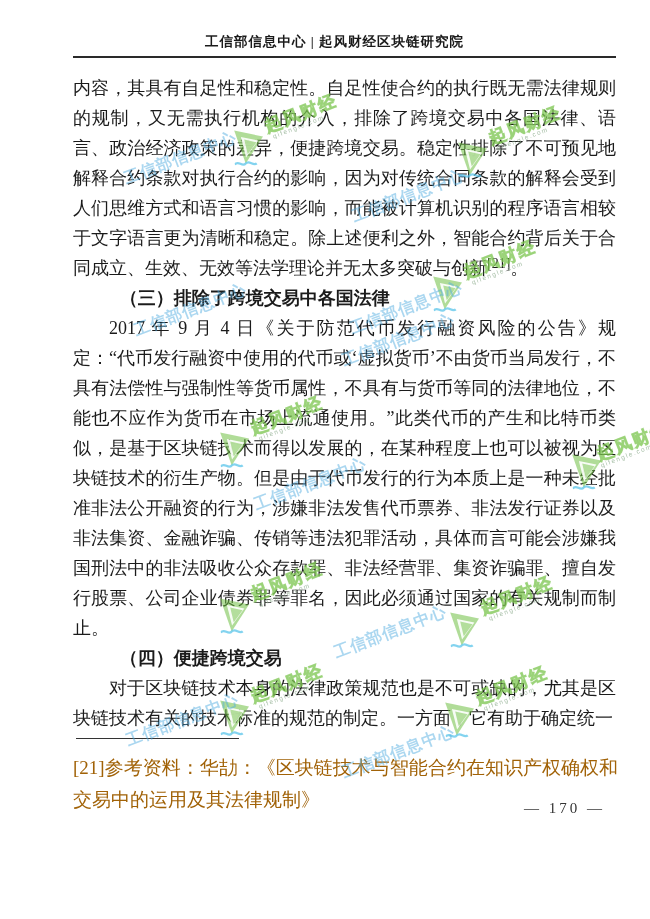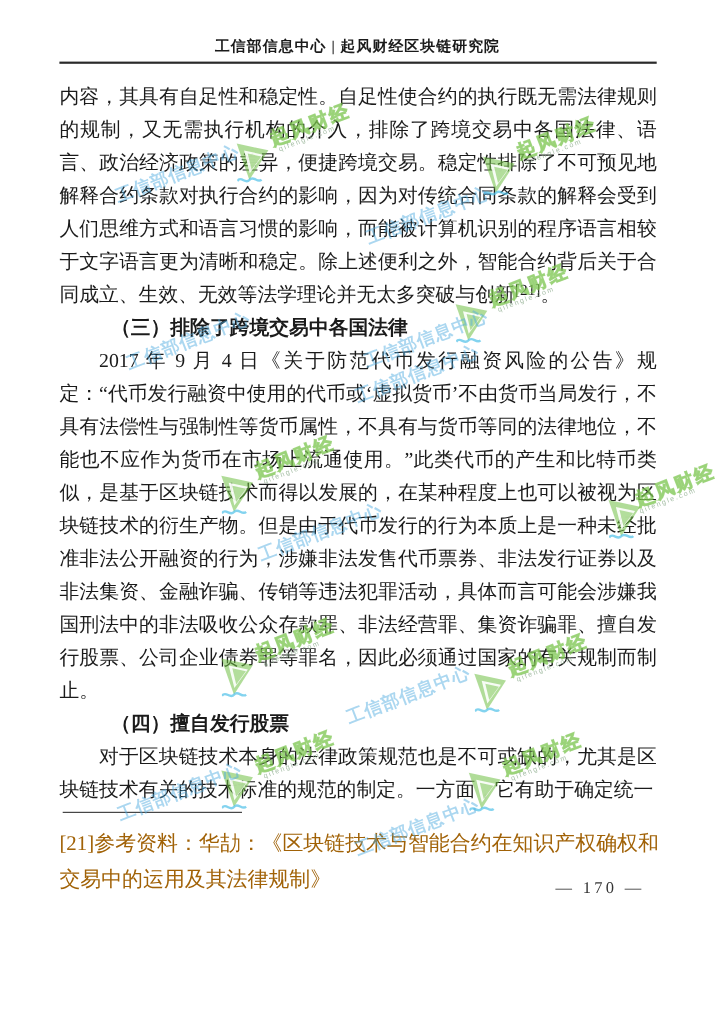--- a/index.html
+++ b/index.html
@@ -4,21 +4,21 @@
 <style>
   html,body{margin:0;padding:0;}
   body{
     width:650px;height:919px;
     background:#ffffff;
     position:relative;
     overflow:hidden;
     font-family:"Liberation Serif","DejaVu Serif",serif;
     color:#1b1b1b;
   }
-  .page{position:absolute;inset:0;}
+  .page{position:absolute;inset:0;margin-left:19px;}
   
   .hdr{
     position:absolute;left:0;top:33px;width:100%;
     text-align:center;font-size:13.5px;font-weight:bold;color:#1a1a1a;
     letter-spacing:1px;z-index:2;
   }
   .hdr-rule{
     position:absolute;left:54px;top:56px;width:543px;height:0;
     border-top:2px solid #2a2a2a;z-index:2;
   }
@@ -84,21 +84,21 @@
 
 <div class="page">
 
   <div class="hdr">工信部信息中心 | 起风财经区块链研究院</div>
   <div class="hdr-rule"></div>
 
   <div class="doc">
     <p><span>内容，其具有自足性和稳定性。自足性使合约的执行既无需法律规则的规制，又无需执行机构的介入，排除了跨境交易中各国法律、语言、政治经济政策的差异，便捷跨境交易。稳定性排除了不可预见地解释合约条款对执行合约的影响，因为对传统合同条款的解释会受到人们思维方式和语言习惯的影响，而能被计算机识别的程序语言相较于文字语言更为清晰和稳定。除上述便利之外，智能合约背后关于合同成立、生效、无效等法学理论并无太多突破与创新</span><sup>[21]</sup><span>。</span></p>
     <h3>（三）排除了跨境交易中各国法律</h3>
     <p class="p-indent">2017 年 9 月 4 日《关于防范代币发行融资风险的公告》规定：“代币发行融资中使用的代币或‘虚拟货币’不由货币当局发行，不具有法偿性与强制性等货币属性，不具有与货币等同的法律地位，不能也不应作为货币在市场上流通使用。”此类代币的产生和比特币类似，是基于区块链技术而得以发展的，在某种程度上也可以被视为区块链技术的衍生产物。但是由于代币发行的行为本质上是一种未经批准非法公开融资的行为，涉嫌非法发售代币票券、非法发行证券以及非法集资、金融诈骗、传销等违法犯罪活动，具体而言可能会涉嫌我国刑法中的非法吸收公众存款罪、非法经营罪、集资诈骗罪、擅自发行股票、公司企业债券罪等罪名，因此必须通过国家的有关规制而制止。</p>
-    <h3>（四）擅自发行股票</h3>
+    <h3>（四）便捷跨境交易</h3>
     <p class="p-indent">对于区块链技术本身的法律政策规范也是不可或缺的，尤其是区块链技术有关的技术标准的规范的制定。一方面，它有助于确定统一</p>
   </div>
 
   <div class="fn-rule"></div>
   <div class="fn">[21]参考资料：华劼：《区块链技术与智能合约在知识产权确权和交易中的运用及其法律规制》</div>
 
   <div class="pageno">— 170 —</div>
 
   <div class="wm" style="left:214px;top:126px">
     <svg class="wm-tri" viewBox="0 0 34 42" width="34" height="42">

